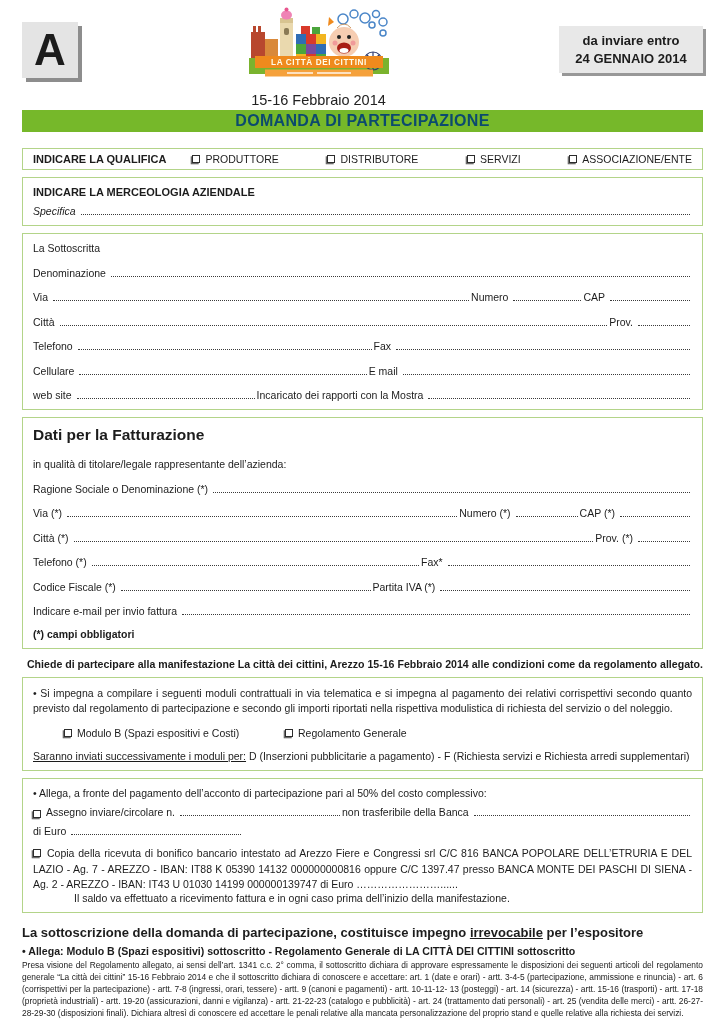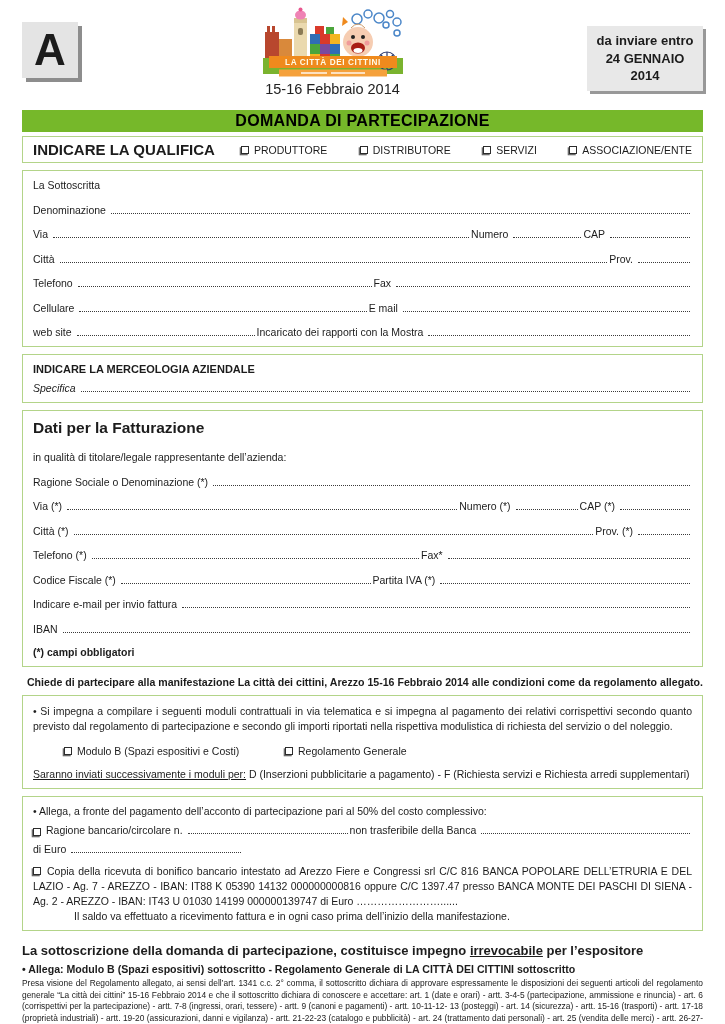--- a/index.html
+++ b/index.html
@@ -7,33 +7,33 @@
   body { height:1024px; overflow:hidden; font-family:"Liberation Sans","DejaVu Sans",sans-serif; color:#1c1c1c; }
   svg text { font-family:"Liberation Sans","DejaVu Sans",sans-serif; }
   .page { padding:6px 22px 0; }
 
   
   .top { display:flex; align-items:flex-start; height:100px; margin-bottom:4px; }
   .abox { margin-top:16px; width:56px; height:56px; background:#e4e4e4; box-shadow:4px 4px 0 #8d8d8d;
           display:flex; align-items:center; justify-content:center; font-size:44px; font-weight:bold; }
   .logo-col { flex:1; display:flex; flex-direction:column; align-items:center; }
   .logo { width:140px; height:74px; display:block; }
-  .event-date { font-size:14.5px; margin-top:1px; color:#222; }
-  .deadline { margin-top:20px; width:116px; background:#e8e8e8; box-shadow:3px 3px 0 #989898;
+  .event-date { font-size:14.5px; margin-top:12px; color:#222; }
+  .deadline { margin-top:20px; width:144px; background:#e8e8e8; box-shadow:3px 3px 0 #989898;
               text-align:center; font-weight:bold; font-size:13px; line-height:1.35; padding:6px 4px; }
 
-  .titlebar { background:#76b82a; color:#000000; font-weight:bold; font-size:16px; letter-spacing:.3px;
-              text-align:center; height:22px; line-height:22px; margin-bottom:4px; }
+  .titlebar { background:#76b82a; color:#0c4a6e; font-weight:bold; font-size:16px; letter-spacing:.3px;
+              text-align:center; height:22px; line-height:22px; margin-bottom:16px; }
 
   .box { border:1.6px solid #b3d489; padding:8px 10px; margin-bottom:7px; font-size:10.5px; }
 
   .b { font-weight:bold; } .i { font-style:italic; }
 
   .qualifica { display:flex; align-items:center; padding:4px 10px; }
-  .qualifica .hdr { font-size:15px; margin-right:26px; white-space:nowrap; }
+  .qualifica .hdr { font-size:11px; margin-right:26px; white-space:nowrap; }
   .opts { flex:1; display:flex; justify-content:space-between; align-items:center; }
   .opt { display:inline-flex; align-items:center; white-space:nowrap; }
   .cb { width:8px; height:8px; border:1.2px solid #2c2c2c; box-shadow:-1.3px 1.3px 0 #6b6b6b;
         margin-right:5px; flex:0 0 auto; display:inline-block; background:#fff; }
   .cb.inline { display:inline-block; margin-right:6px; }
 
   .fr { display:flex; align-items:flex-end; margin-top:12.5px; }
   .fr.first { margin-top:0; }
   .fr span.lbl { white-space:nowrap; }
   .dots { flex:1 1 auto; border-bottom:1.3px dotted #3a3a3a; margin:0 2px 2px 5px; height:2px; min-width:8px; }
@@ -153,20 +153,28 @@
           <span class="cb"></span>
           <span>SERVIZI</span>
         </label>
       <label class="opt">
           <span class="cb"></span>
           <span>ASSOCIAZIONE/ENTE</span>
         </label>
     </span>
   </div>
 
+  <div class="box merce">
+    <div class="b hdr">INDICARE LA MERCEOLOGIA AZIENDALE</div>
+    <div class="fr">
+      <span class="lbl i">Specifica</span>
+      <span class="dots"></span>
+    </div>
+  </div>
+
   <div class="box sotto">
     <div class="fr first">
       <span class="lbl">La Sottoscritta</span>
     </div>
     <div class="fr">
       <span class="lbl">Denominazione</span>
         <span class="dots"></span>
     </div>
     <div class="fr">
       <span class="lbl">Via</span>
@@ -195,28 +203,20 @@
         <span class="dots"></span>
     </div>
     <div class="fr">
       <span class="lbl">web site</span>
         <span class="dots d178"></span>
       <span class="lbl">Incaricato dei rapporti con la Mostra</span>
         <span class="dots"></span>
     </div>
   </div>
 
-  <div class="box merce">
-    <div class="b hdr">INDICARE LA MERCEOLOGIA AZIENDALE</div>
-    <div class="fr">
-      <span class="lbl i">Specifica</span>
-      <span class="dots"></span>
-    </div>
-  </div>
-
   <div class="box fatt">
     <div class="sect-title">Dati per la Fatturazione</div>
     <div class="fr">
       <span class="lbl">in qualità di titolare/legale rappresentante dell’azienda:</span>
     </div>
     <div class="fr">
       <span class="lbl">Ragione Sociale o Denominazione (*)</span>
         <span class="dots"></span>
     </div>
     <div class="fr">
@@ -242,24 +242,20 @@
     <div class="fr">
       <span class="lbl">Codice Fiscale (*)</span>
         <span class="dots"></span>
       <span class="lbl">Partita IVA (*)</span>
         <span class="dots"></span>
     </div>
     <div class="fr">
       <span class="lbl">Indicare e-mail per invio fattura</span>
         <span class="dots"></span>
     </div>
-    <div class="fr">
-      <span class="lbl">IBAN</span>
-        <span class="dots"></span>
-    </div>
     <div class="obblig">(*) campi obbligatori</div>
   </div>
 
   <p class="chiede">Chiede di partecipare alla manifestazione La città dei cittini, Arezzo 15-16 Febbraio 2014 alle condizioni come da regolamento allegato.</p>
 
   <div class="box moduli">
     <div class="para">• Si impegna a compilare i seguenti moduli contrattuali in via telematica e si impegna al pagamento dei relativi corrispettivi secondo quanto previsto dal regolamento di partecipazione e secondo gli importi riportati nella rispettiva modulistica di richiesta del servizio o del noleggio.</div>
     <div class="optrow">
       <label class="opt w1">
           <span class="cb"></span>
@@ -272,21 +268,21 @@
     </div>
     <div class="saranno">
       <span class="u">Saranno inviati successivamente i moduli per:</span><span> D (Inserzioni pubblicitarie a pagamento) - F (Richiesta servizi e Richiesta arredi supplementari)</span>
     </div>
   </div>
 
   <div class="box pagamento">
     <div>• Allega, a fronte del pagamento dell’acconto di partecipazione pari al 50% del costo complessivo:</div>
     <div class="fr">
       <span class="cb"></span>
-      <span class="lbl">Ragione bancario/circolare n.</span>
+      <span class="lbl">Assegno inviare/circolare n.</span>
         <span class="dots d160"></span>
       <span class="lbl">non trasferibile della Banca</span>
         <span class="dots"></span>
     </div>
     <div class="fr">
       <span class="lbl">di Euro</span>
         <span class="dots d170"></span>
       <span style="flex:1 1 auto"></span>
     </div>
     <div class="para bonifico">

